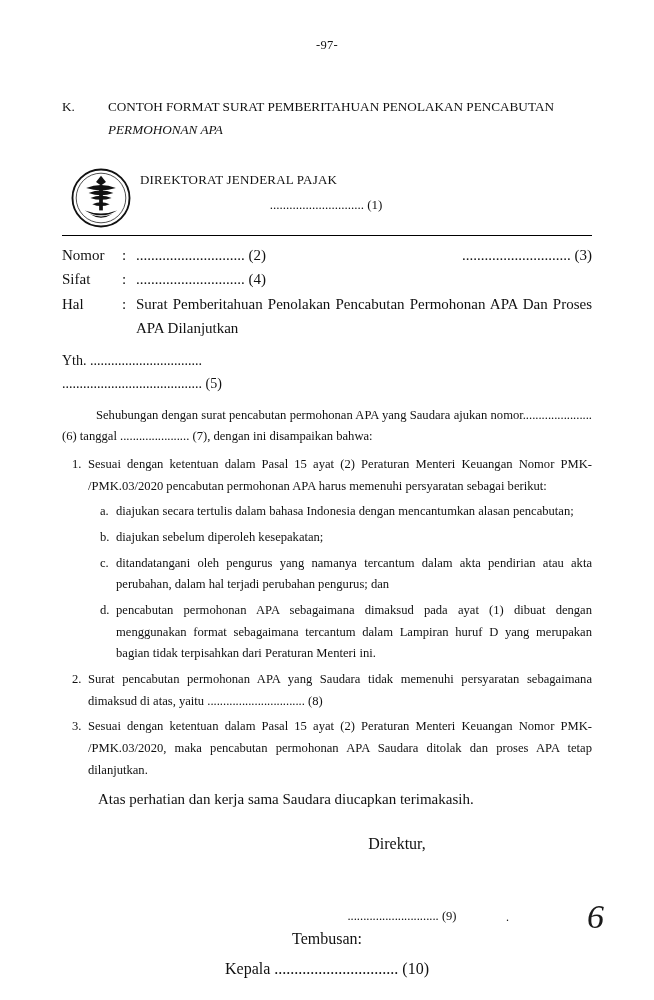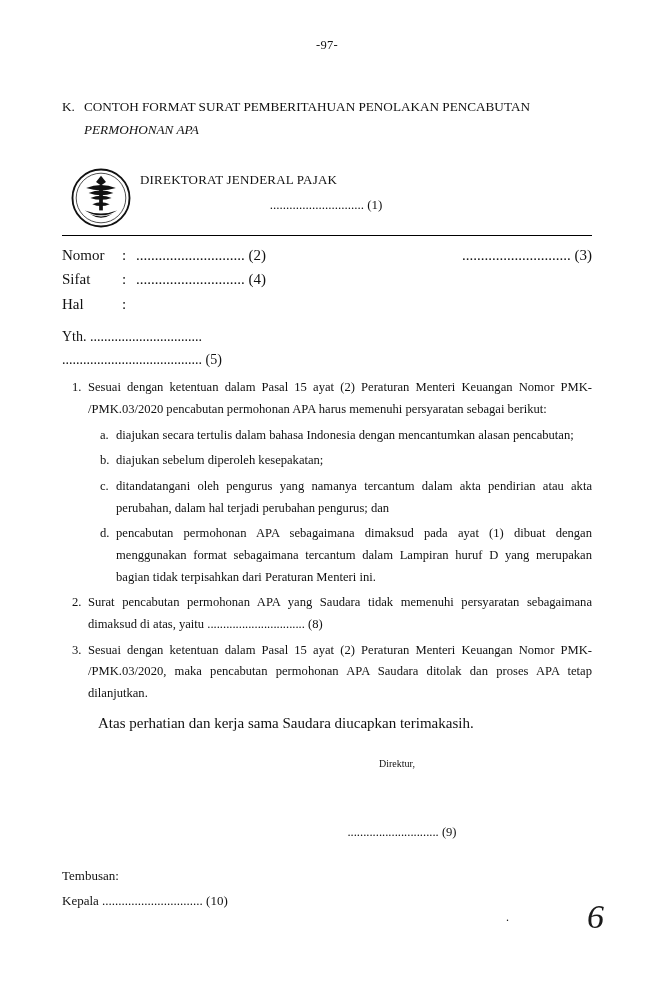--- a/index.html
+++ b/index.html
@@ -35,20 +35,21 @@
     line-height: 1.75;
   }
   .title-letter {
     width: 22px;
     flex: 0 0 22px;
   }
   .title-text {
     flex: 1;
     text-align: justify;
     text-justify: inter-word;
+    margin-left: 24px;
   }
   .title-text .line2 {
     display: block;
     font-style: italic;
   }
   .letterhead {
     margin-top: 24px;
     display: flex;
     align-items: flex-start;
   }
@@ -165,33 +166,33 @@
   .closing {
     font-size: 15px;
     line-height: 1.72;
     margin-top: 6px;
     padding-left: 36px;
     text-align: justify;
   }
   .signature {
     margin-top: 22px;
     text-align: center;
-    font-size: 10px;
+    font-size: 16px;
     padding-left: 140px;
   }
   .sign-name {
     margin-top: 56px;
     text-align: center;
     font-size: 12.6px;
     padding-left: 150px;
   }
   .tembusan {
-    margin-top: 24px;
-    font-size: 13px;
+    font-size: 16px;
     line-height: 1.9;
+    text-align: center;
   }
   .footer-dot {
     position: absolute;
     left: 506px;
     top: 910px;
     font-size: 12px;
   }
   .page-mark {
     position: absolute;
     right: 50px;
@@ -249,28 +250,30 @@
     </div>
     <div class="meta-row">
       <div class="meta-label">Sifat</div>
       <div class="meta-colon">:</div>
       <div class="meta-value">............................. (4)</div>
       <div class="meta-right"></div>
     </div>
     <div class="meta-row">
       <div class="meta-label">Hal</div>
       <div class="meta-colon">:</div>
+      <div class="meta-hal-text">Surat Pemberitahuan Penolakan Pencabutan Permohonan APA Dan Proses APA Dilanjutkan</div>
     </div>
   </div>
 
   <div class="yth">
     <div>Yth. ................................</div>
     <div>........................................ (5)</div>
   </div>
 
+  <div class="body-para indent-first">Sehubungan dengan surat pencabutan permohonan APA yang Saudara ajukan nomor...................... (6) tanggal ...................... (7), dengan ini disampaikan bahwa:</div>
 
   <ol class="num-list">
     <li>
       <div class="marker">1.</div>
       <div class="item-body">
         <div>Sesuai dengan ketentuan dalam Pasal 15 ayat (2) Peraturan Menteri Keuangan Nomor PMK-        /PMK.03/2020 pencabutan permohonan APA harus memenuhi persyaratan sebagai berikut:</div>
         <ol class="alpha-list">
           <li>
             <div class="marker-alpha">a.</div>
             <div class="item-body">diajukan secara tertulis dalam bahasa Indonesia dengan mencantumkan alasan pencabutan;</div>

